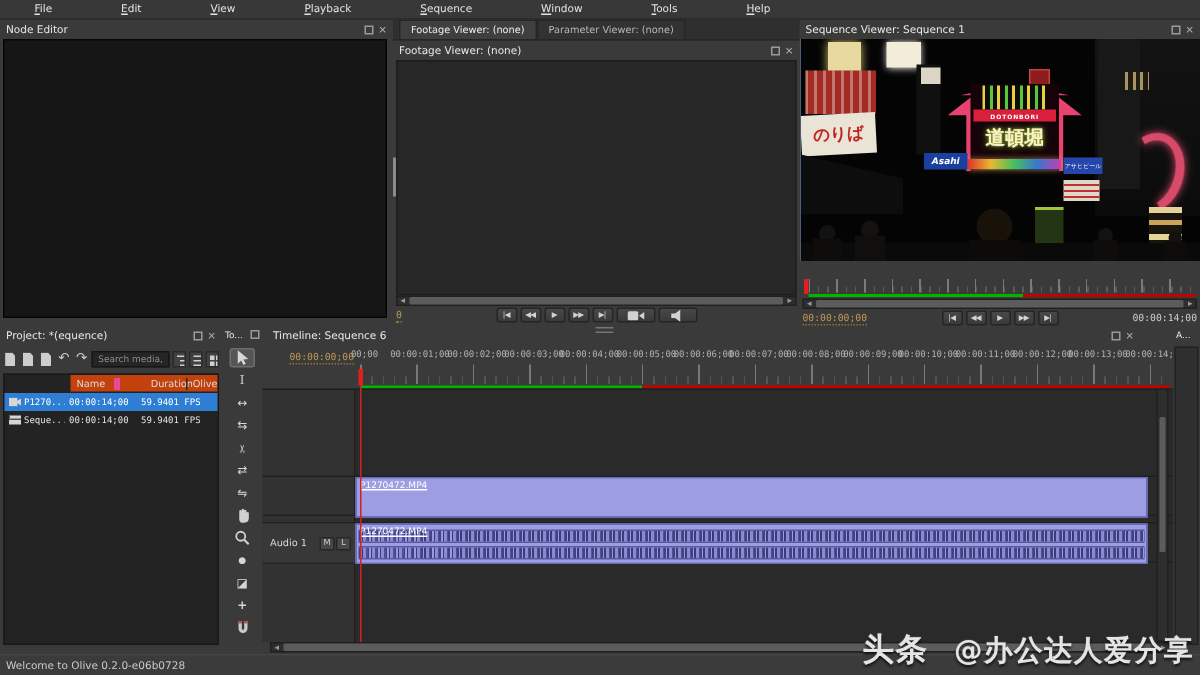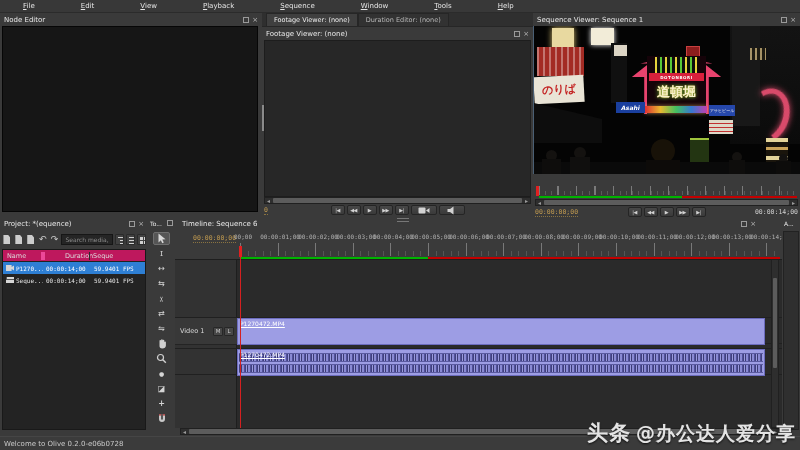--- a/index.html
+++ b/index.html
@@ -102,21 +102,21 @@
   .mini-btn { width:13px; height:13px; display:flex; align-items:center; justify-content:center; border-radius:2px; }
   .doc-ic { width:7px; height:9px; background:#cdcdcd; clip-path:polygon(0 0,68% 0,100% 30%,100% 100%,0 100%); }
   .arrow-ic { color:#cdcdcd; font-size:9px; line-height:9px; }
   #proj-search { width:52px; height:11px; background:#252525; border:1px solid #161616; color:#bdbdbd; font-size:6px; padding:0 3px; font-family:"DejaVu Sans", sans-serif; }
   #proj-search::placeholder { color:#8d8d8d; }
   .view-btn { width:11px; height:11px; background:#414141; border:1px solid #2a2a2a; border-radius:1px; }
   .vb-tree { background-image:linear-gradient(#cfcfcf,#cfcfcf),linear-gradient(#cfcfcf,#cfcfcf),linear-gradient(#cfcfcf,#cfcfcf); background-size:5px 1px,6px 1px,6px 1px; background-position:2px 2px,4px 5px,4px 8px; background-repeat:no-repeat; }
   .vb-list { background-image:linear-gradient(#cfcfcf,#cfcfcf),linear-gradient(#cfcfcf,#cfcfcf),linear-gradient(#cfcfcf,#cfcfcf); background-size:7px 1px,7px 1px,7px 1px; background-position:2px 2px,2px 5px,2px 8px; background-repeat:no-repeat; }
   .vb-grid { background-image:linear-gradient(#cfcfcf,#cfcfcf),linear-gradient(#cfcfcf,#cfcfcf),linear-gradient(#cfcfcf,#cfcfcf),linear-gradient(#cfcfcf,#cfcfcf); background-size:3px 3px,3px 3px,3px 3px,3px 3px; background-position:2px 2px,6px 2px,2px 6px,6px 6px; background-repeat:no-repeat; }
   #proj-list { position:absolute; left:2px; top:33px; right:2px; bottom:6px; background:#232323; border:1px solid #191919; }
-  #proj-headers { display:flex; height:12px; background:#be185d; border-bottom:1px solid #222; align-items:center; font-size:6.5px; color:#dcdcdc; }
+  #proj-headers { display:flex; height:12px; background:#c2410c; border-bottom:1px solid #222; align-items:center; font-size:6.5px; color:#dcdcdc;margin-left:44px; }
   .col-name { width:38px; padding-left:4px; } .col-dur { width:48px; border-left:4px solid #ec4899; padding-left:20px; } .col-rate { flex:1; border-left:1px solid #2a2a2a; padding-left:3px; }
   .proj-row { display:flex; height:12px; align-items:center; font-size:6px; color:#e2e2e2; font-family:"DejaVu Sans Mono", monospace; }
   .proj-row.selected { background:#2e7fd4; color:#fff; }
   .cam-ic { width:8px; height:6px; background:#d6d6d6; clip-path:polygon(0 0,70% 0,70% 35%,100% 10%,100% 90%,70% 65%,70% 100%,0 100%); margin:0 2px 0 3px; flex:none; }
   .seq-ic { width:8px; height:6px; background:#d6d6d6; background-image:linear-gradient(90deg,#555 0 1px,transparent 1px 2px),linear-gradient(#555,#555); background-size:8px 2px,8px 1px; background-position:0 0,0 2px; background-repeat:repeat-x,no-repeat; margin:0 2px 0 3px; flex:none; }
   .rn { width:27px; overflow:hidden; white-space:nowrap; } .rd { width:48px; padding-left:3px; } .rr { flex:1; padding-left:3px; }
 
   #tools-panel { position:absolute; left:148px; top:216px; width:27px; height:220px; }
   #tools-panel .ptitle { font-size:6px; padding:0 2px; height:14px; }
   .tool-btn { position:relative; width:17px; height:13px; margin:2px auto 0; display:flex; align-items:center; justify-content:center; color:#d5d5d5; font-size:8px; border-radius:2px; }
@@ -152,21 +152,21 @@
   #tl-hscroll { left:5px; right:2px; bottom:1px; }
 
   #audio-panel { position:absolute; left:782px; top:216px; right:0; height:220px; }
   #audio-panel .ptitle { font-size:6px; padding:0 2px; height:14px; overflow:hidden; white-space:nowrap; }
   #audio-content { position:absolute; left:1px; right:1px; top:15px; bottom:6px; background:#2f2f2f; border:1px solid #222; }
 
   #splitter-handle { position:absolute; left:397px; top:218px; width:12px; height:4px; border-top:1px solid #777; border-bottom:1px solid #777; }
 
   
   #statusbar { position:absolute; left:0; bottom:0; right:0; height:14px; background:#3b3b3b; border-top:1px solid #454545; display:flex; align-items:center; padding-left:4px; color:#c9c9c9; }
-  #watermark { position:absolute; right:4px; bottom:3px; z-index:50; display:flex; align-items:baseline; gap:5px; color:#e4e4e4; text-shadow:0 1px 2px rgba(0,0,0,.85),0 0 1px #888; white-space:nowrap; }
+  #watermark { position:absolute; right:4px; bottom:3px; z-index:50; display:flex; align-items:baseline; gap:17px; color:#e4e4e4; text-shadow:0 1px 2px rgba(0,0,0,.85),0 0 1px #888; white-space:nowrap; }
   #watermark .brand { font-size:21px; font-weight:900; letter-spacing:1px; }
   #watermark .handle { font-size:19px; font-weight:700; letter-spacing:1px; }
 </style>
 </head>
 <body>
 
 <div id="app">
 
   <div id="menubar">
     <span class="menu-item mnemonic"><u>F</u>ile</span>
@@ -187,21 +187,21 @@
         <span class="wsq"></span>
         <span class="wx">×</span>
       </span>
     </div>
     <div id="node-canvas"></div>
   </div>
 
   <div id="mid-panel">
     <div id="tabbar">
       <span class="tab active">Footage Viewer: (none)</span>
-      <span class="tab">Duration Editor: (none)</span>
+      <span class="tab">Parameter Viewer: (none)</span>
     </div>
     <div class="ptitle">
       <span>Footage Viewer: (none)</span>
       <span class="grow"></span>
       <span class="wicons">
         <span class="wsq"></span>
         <span class="wx">×</span>
       </span>
     </div>
     <div id="fv-content"></div>
@@ -342,21 +342,21 @@
         </span>
       <input id="proj-search" placeholder="Search media, m..." style="">
       <span class="view-btn vb-tree"></span>
       <span class="view-btn vb-list"></span>
       <span class="view-btn vb-grid"></span>
     </div>
     <div id="proj-list">
       <div id="proj-headers">
         <span class="col-name">Name</span>
         <span class="col-dur">Duration</span>
-        <span class="col-rate">Seque</span>
+        <span class="col-rate">Olive</span>
       </div>
       <div class="proj-row selected">
         <span class="cam-ic"></span>
         <span class="rn">P1270...</span>
         <span class="rd">00:00:14;00</span>
         <span class="rr">59.9401 FPS</span>
       </div>
       <div class="proj-row">
         <span class="seq-ic"></span>
         <span class="rn">Seque...</span>
@@ -454,33 +454,33 @@
     </div>
     <div id="tl-ticks"></div>
     <div id="tl-cache-g" style="background:#00b400;"></div>
     <div id="tl-cache-r" style="background:#c40000;"></div>
     <div id="tl-phm"></div>
     <div id="tl-playhead"></div>
 
     <div id="tracks">
       <div id="track-headers"></div>
       <div class="track-row" style="top:57px;">
+        <div class="clip">
+          <span class="clip-label">P1270472.MP4</span>
+        </div>
+      </div>
+      <div class="track-row" style="top:88px;">
         <div class="th-cell">
-          <span>Video 1</span>
+          <span>Audio 1</span>
           <span class="ml-group">
             <span class="ml">M</span>
             <span class="ml">L</span>
           </span>
         </div>
         <div class="clip">
-          <span class="clip-label">P1270472.MP4</span>
-        </div>
-      </div>
-      <div class="track-row" style="top:88px;">
-        <div class="clip">
           <div class="wave" style="top:3px;"></div>
           <div class="wave" style="top:14px;"></div>
           <span class="clip-label" style="position:absolute; left:0; top:0;">P1270472.MP4</span>
         </div>
       </div>
     </div>
     <div id="tl-vscroll">
         <div class="vhandle"></div>
       </div>
     <div class="hscroll" id="tl-hscroll">

